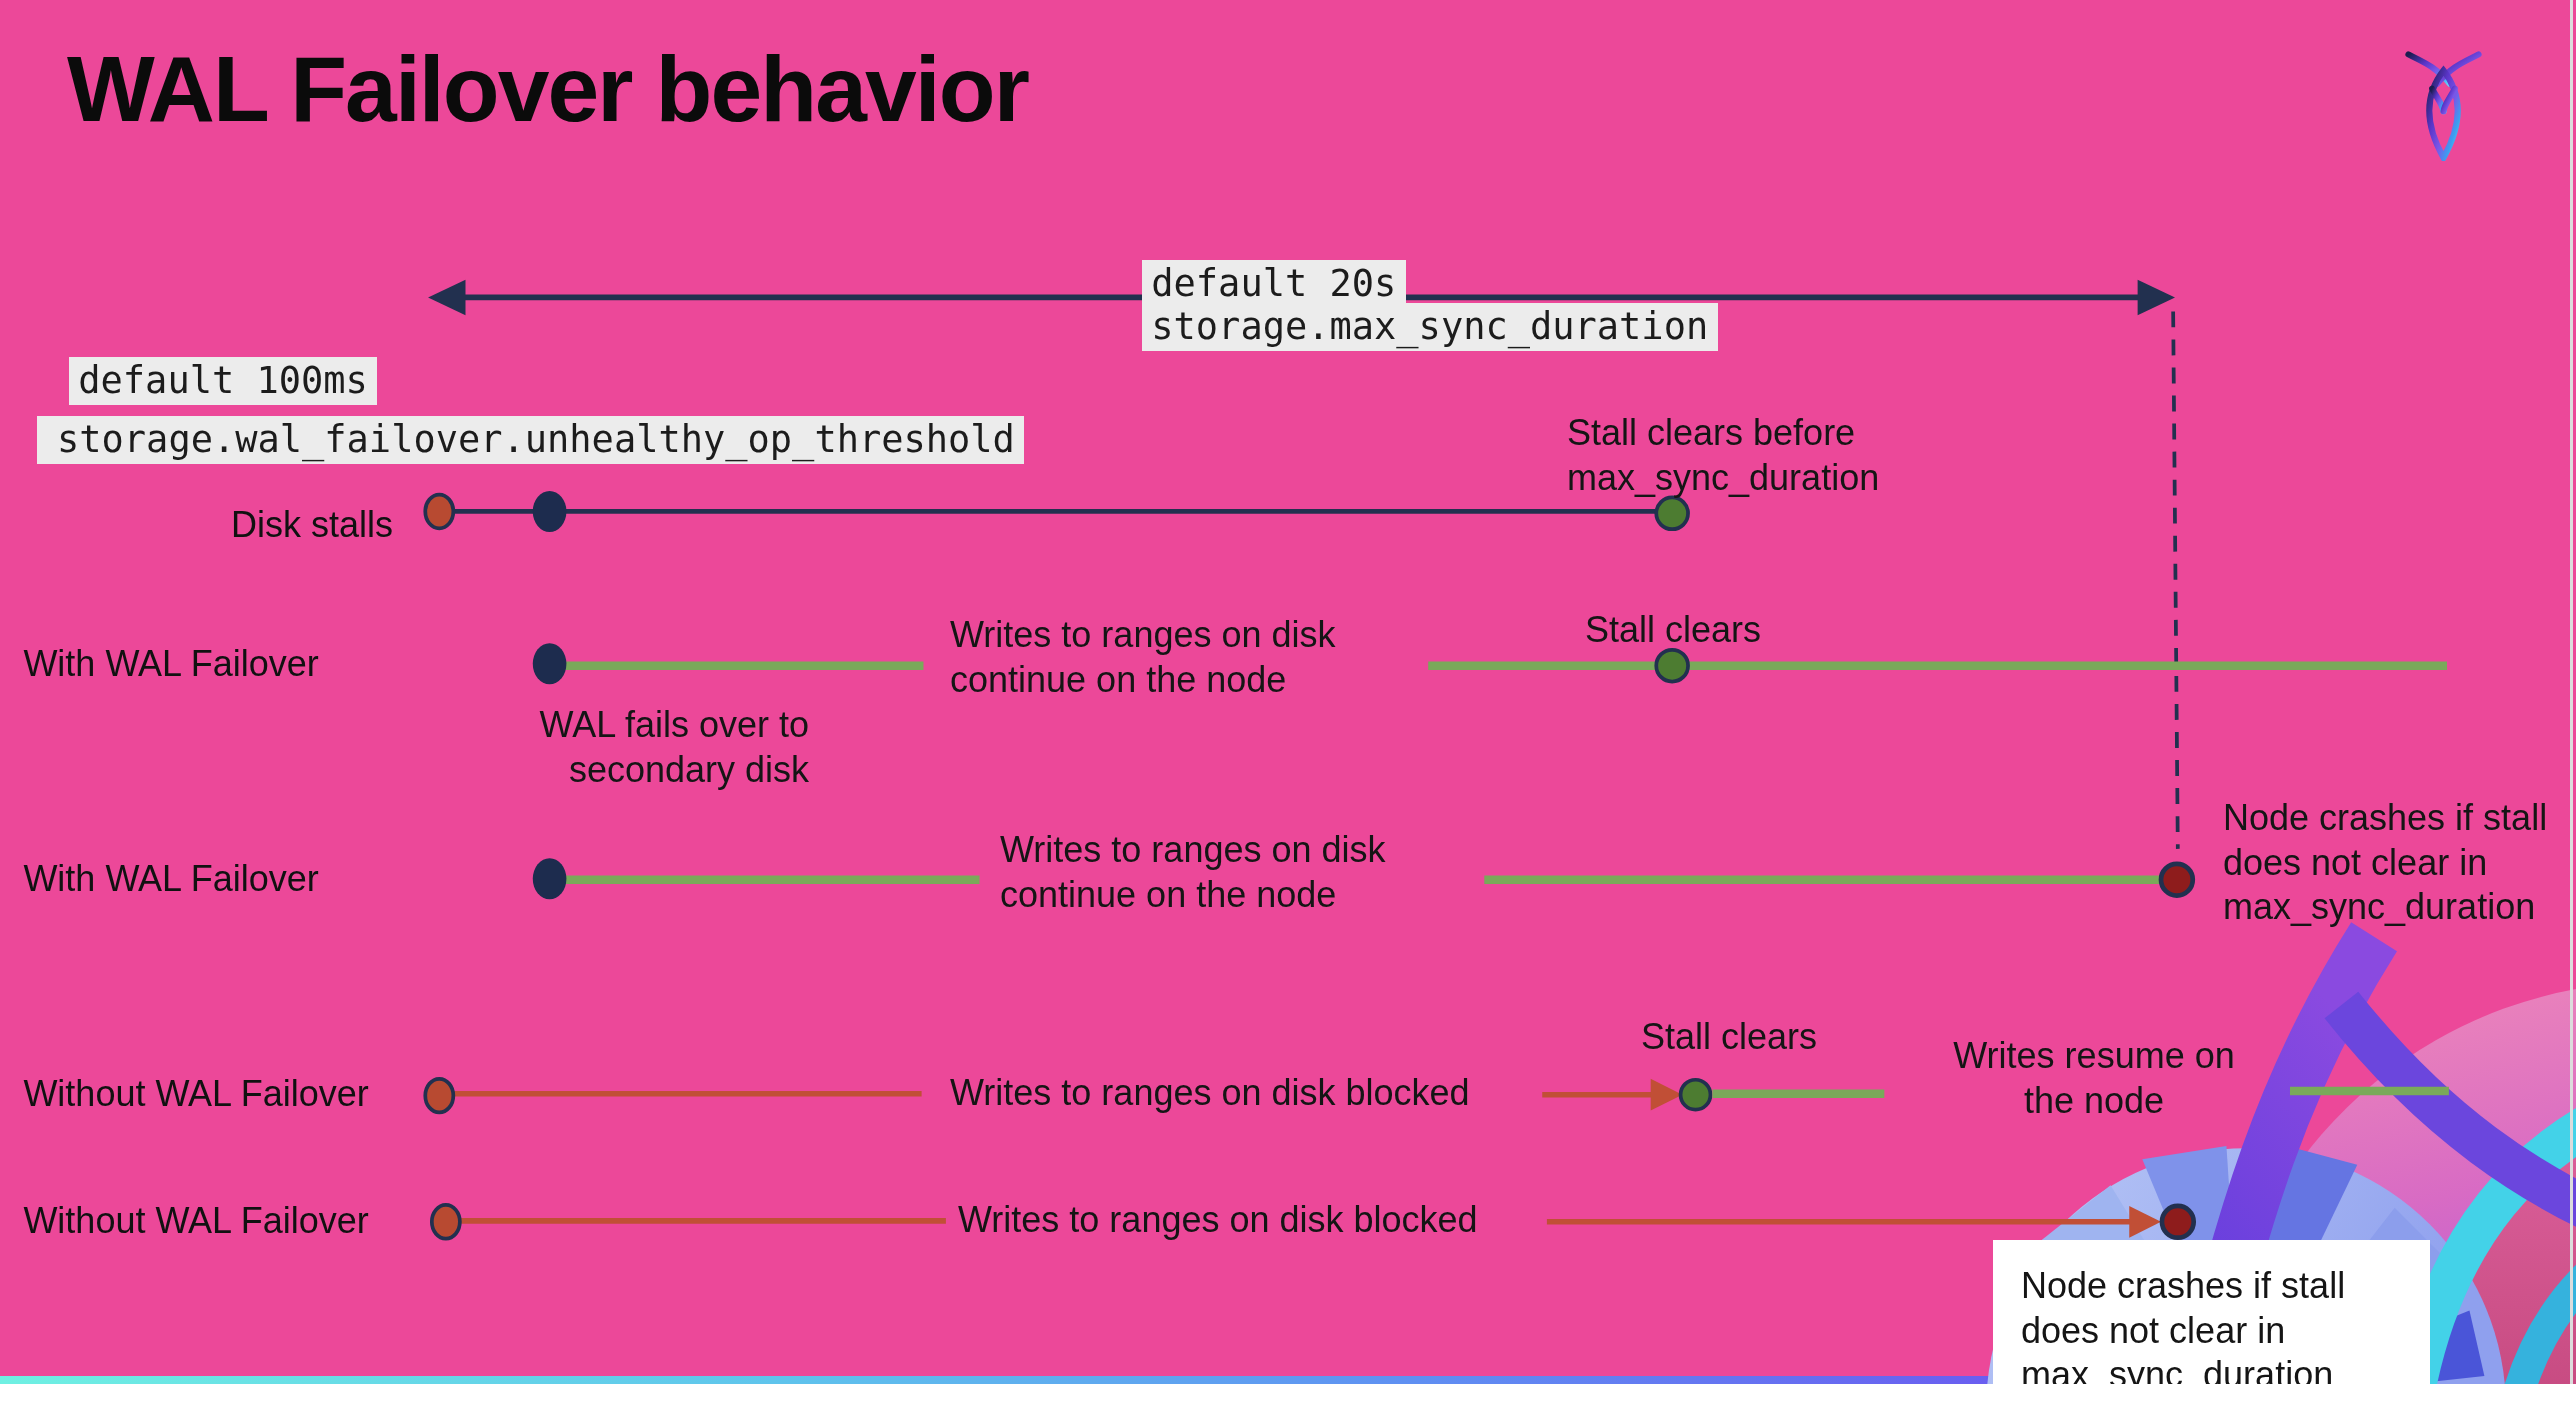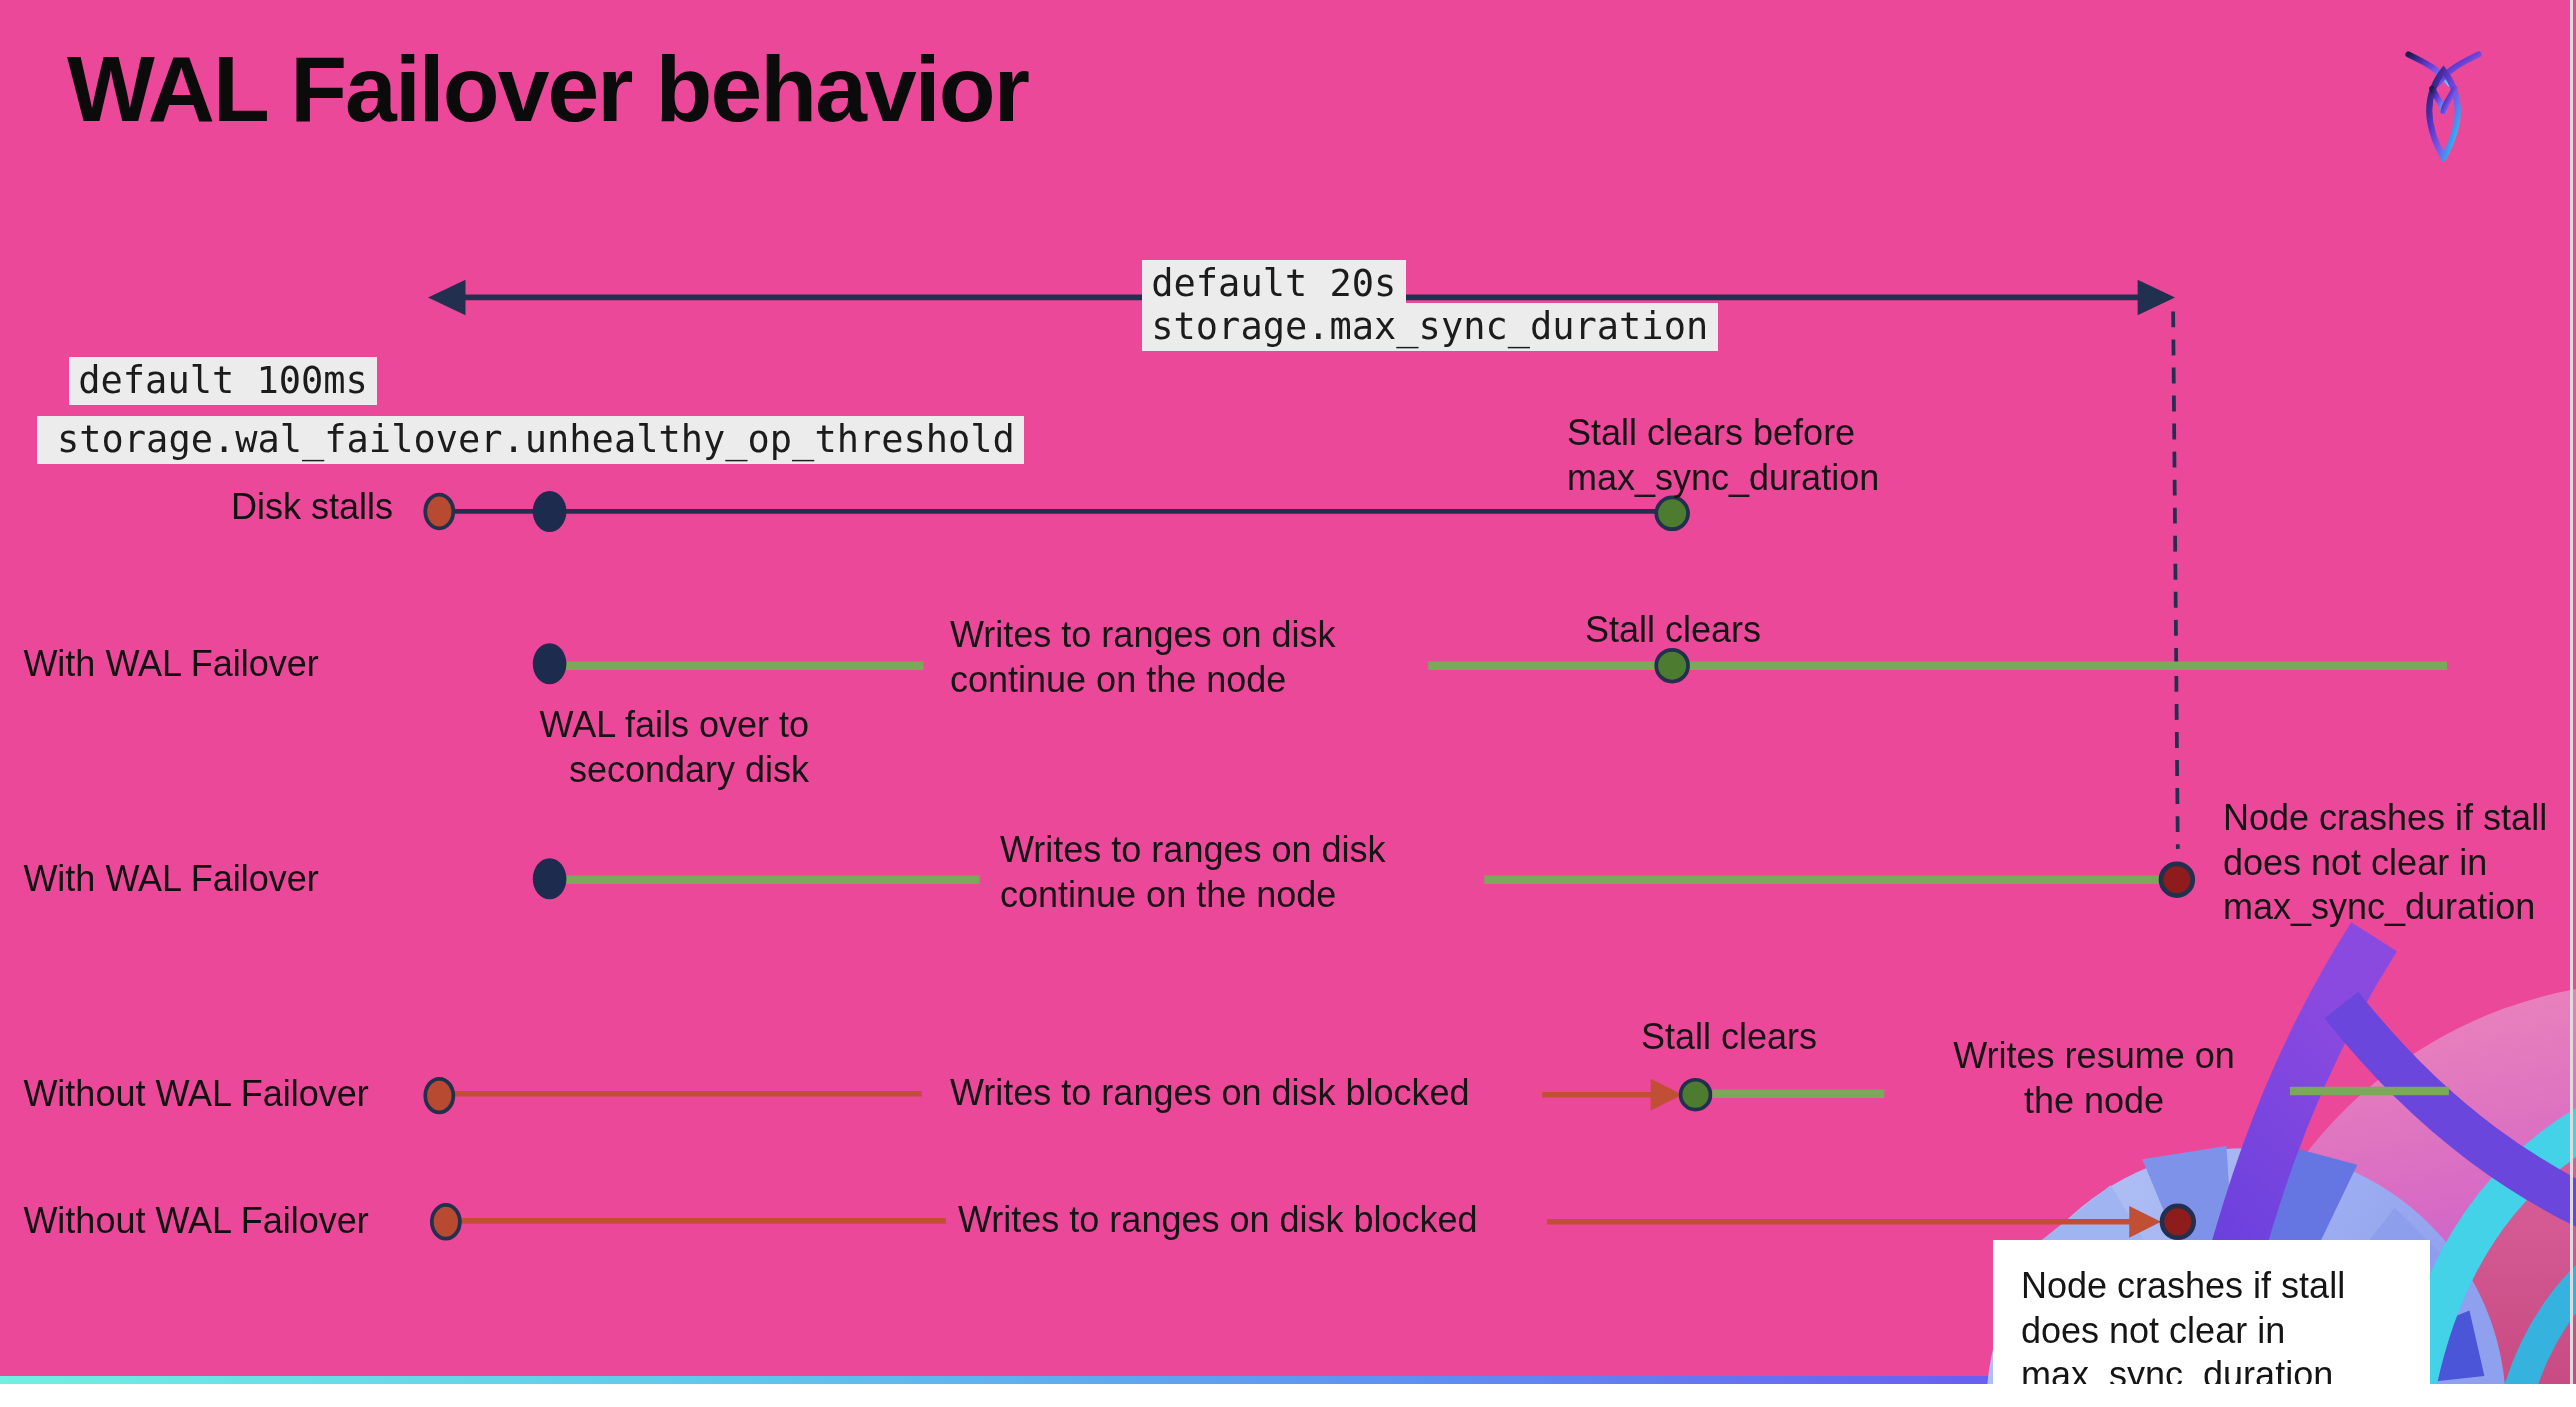--- a/index.html
+++ b/index.html
@@ -144,21 +144,21 @@
   <div class="texts">
 
     <div class="abs title" style="left:67px;top:36px;">WAL Failover behavior</div>
 
     <div class="chip" style="left:1142px;top:260px;">default 20s</div>
     <div class="chip" style="left:1142px;top:303px;">storage.max_sync_duration</div>
 
     <div class="chip" style="left:37px;top:357px;margin-left:32px;">default 100ms</div>
     <div class="chip" style="left:37px;top:416px;padding-left:20px;">storage.wal_failover.unhealthy_op_threshold</div>
 
-    <div class="rowlabel right" style="left:215px;top:486px;width:178px;">Disk stalls</div>
+    <div class="rowlabel right" style="left:215px;top:504px;width:178px;">Disk stalls</div>
     <div class="rowlabel" style="left:23.4px;top:643px;">With WAL Failover</div>
     <div class="rowlabel" style="left:23.4px;top:858px;">With WAL Failover</div>
     <div class="rowlabel" style="left:23.4px;top:1073px;">Without WAL Failover</div>
     <div class="rowlabel" style="left:23.4px;top:1200px;">Without WAL Failover</div>
 
     <div class="callout" style="left:1535px;top:411px;margin-left:32px;">Stall clears before
 max_sync_duration</div>
     <div class="callout center" style="left:449px;top:703px;width:360px;text-align:right;">WAL fails over to
 secondary disk</div>
     <div class="callout" style="left:950px;top:613px;">Writes to ranges on disk

